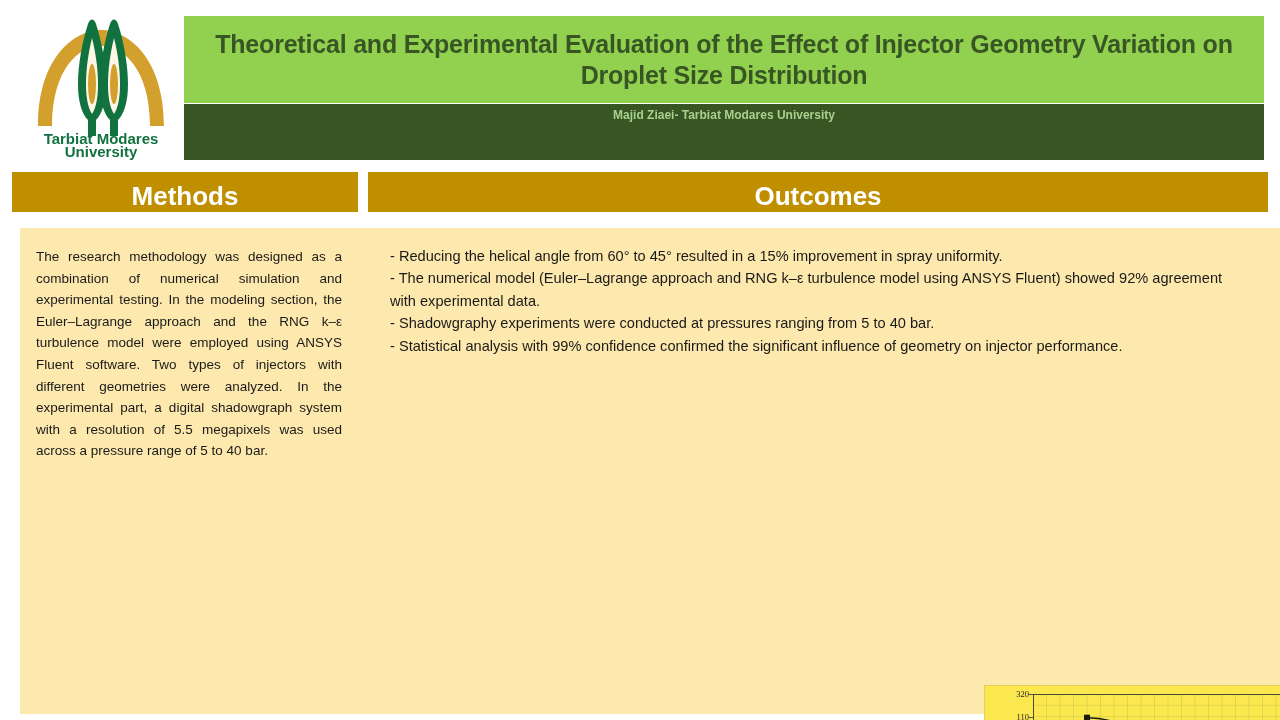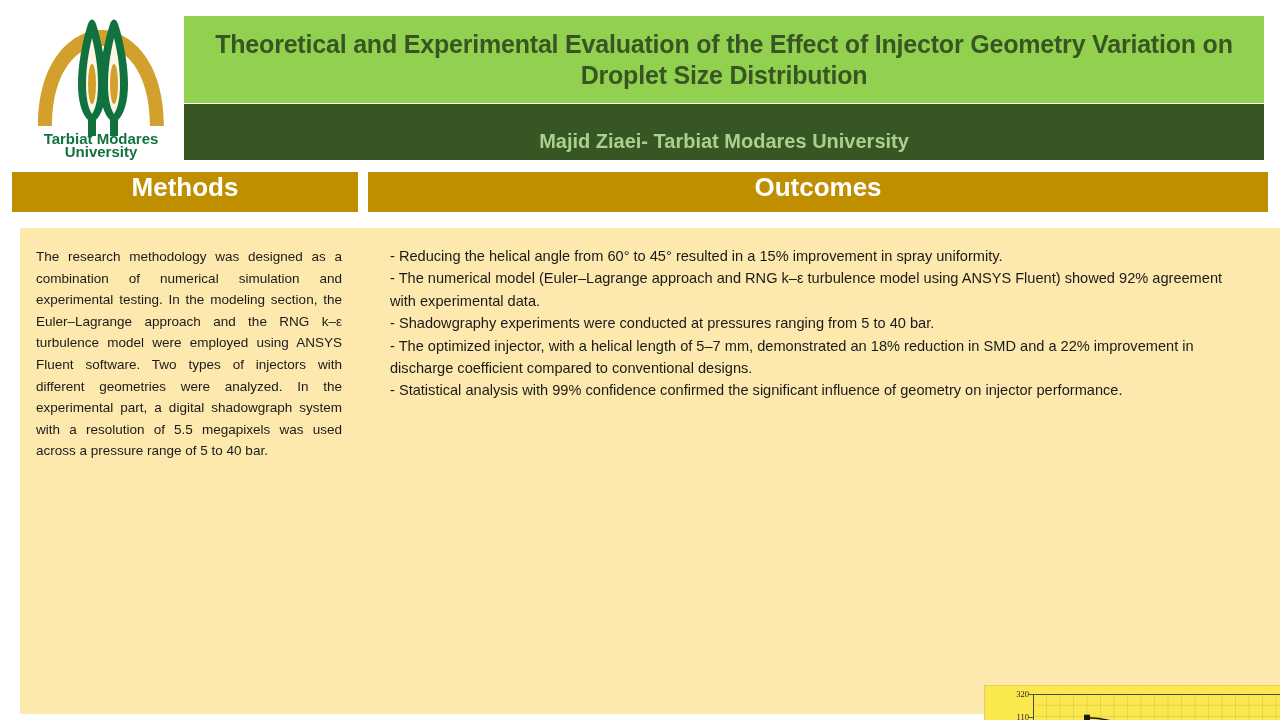--- a/index.html
+++ b/index.html
@@ -21,26 +21,26 @@
   #title-text{
     color:#375623;font-size:25px;font-weight:bold;line-height:1.22;
     text-align:center;width:1030px;letter-spacing:-0.2px;
   }
   #subtitle-bar{
     position:absolute;left:184px;top:104px;width:1080px;height:56px;
     background:#375623;
     display:flex;align-items:flex-start;justify-content:center;
   }
   #subtitle-text{
-    color:#a9d18e;font-size:20px;font-weight:bold;margin-top:26px;text-align:right;
+    color:#a9d18e;font-size:12px;font-weight:bold;margin-top:4px;text-align:right;
   }
   
   .sec-bar{
     position:absolute;height:40px;background:#bf8f00;
-    display:flex;align-items:flex-start;justify-content:center;
+    display:flex;align-items:flex-end;justify-content:center;
   }
   .sec-bar .sec-label{color:#ffffff;font-size:26px;font-weight:bold;}
   #methods-bar{left:12px;top:172px;width:346px;}
   #outcomes-bar{left:368px;top:172px;width:900px;}
   
   .panel{position:absolute;background:#fde9ad;padding-left:44px;}
   #methods-panel{left:20px;top:228px;width:339px;height:486px;}
   #outcomes-panel{left:368px;top:228px;width:900px;height:486px;}
   #methods-text{
     position:absolute;left:16px;top:18px;width:306px;
@@ -112,21 +112,20 @@
 <div class="panel" id="methods-panel">
   <div id="methods-text">The research methodology was designed as a combination of numerical simulation and experimental testing. In the modeling section, the Euler–Lagrange approach and the RNG k–ε turbulence model were employed using ANSYS Fluent software. Two types of injectors with different geometries were analyzed. In the experimental part, a digital shadowgraph system with a resolution of 5.5 megapixels was used across a pressure range of 5 to 40 bar.</div>
 
 </div>
 
 <div class="panel" id="outcomes-panel">
   <div id="outcomes-text">
     <span class="ln">- Reducing the helical angle from 60° to 45° resulted in a 15% improvement in spray uniformity.</span>
     <span class="ln">- The numerical model (Euler–Lagrange approach and RNG k–ε turbulence model using ANSYS Fluent) showed 92% agreement with experimental data.</span>
     <span class="ln">- Shadowgraphy experiments were conducted at pressures ranging from 5 to 40 bar.</span>
-    <span class="ln">- The optimized injector, with a helical length of 5–7 mm, demonstrated an 18% reduction in SMD and a 22% improvement in discharge coefficient compared to conventional designs.</span>
     <span class="ln">- Statistical analysis with 99% confidence confirmed the significant influence of geometry on injector performance.</span>
   </div>
 
   <div id="chart-figure">
 
     <div id="plot">
       <div id="plot-inner">
           <svg width="324" height="203" style="position: absolute; left: 0px; top: 0px;">
             <rect x="0" y="0" width="324" height="203" fill="#fbe84f"></rect>
             <g stroke="#d8c84a" stroke-width="0.6">

